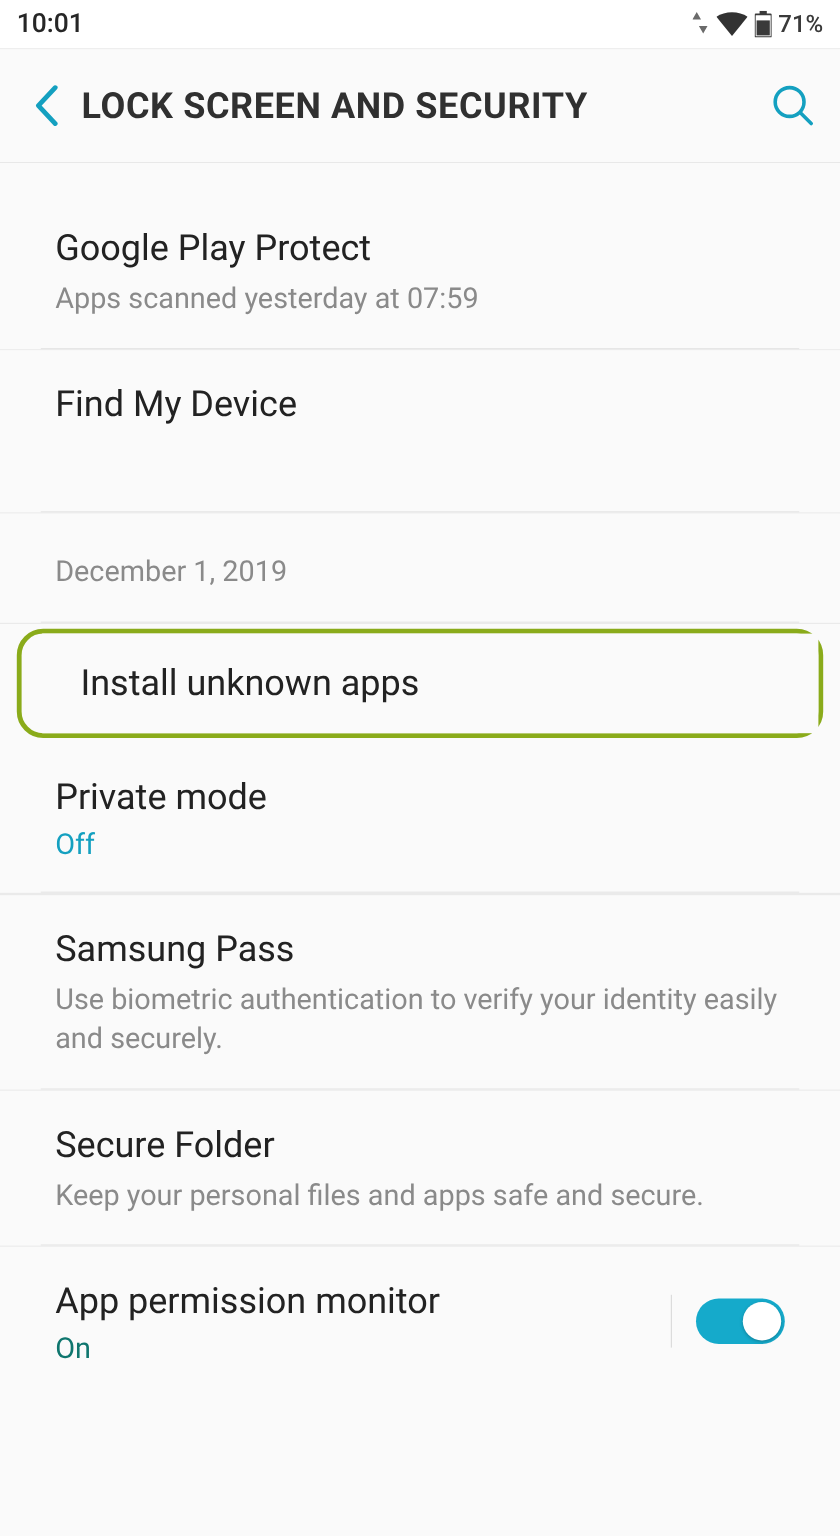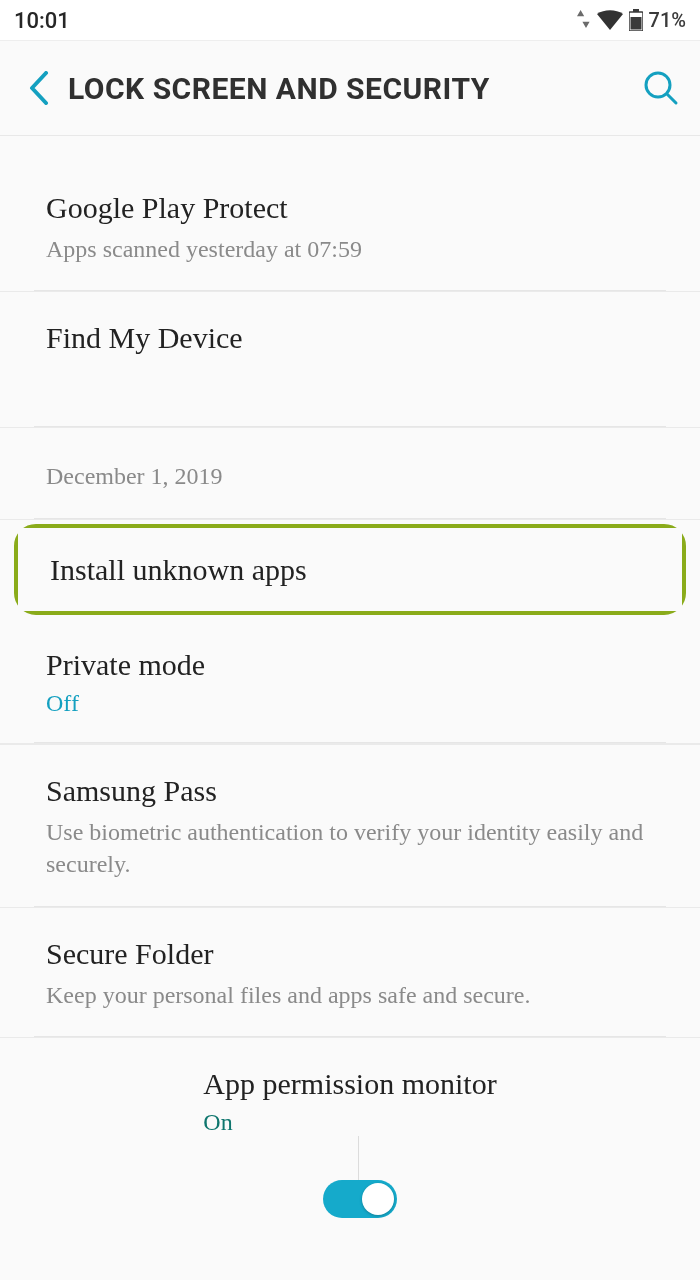--- a/index.html
+++ b/index.html
@@ -3,33 +3,33 @@
 <meta charset="utf-8">
 <style>
   * { box-sizing: border-box; margin: 0; padding: 0; }
   html, body { width: 700px; height: 1280px; font-family: -apple-system, Roboto, "Helvetica Neue", Arial, sans-serif; background: #fafafa; color: #212121; overflow: hidden; }
   .status-bar { height: 40px; background: #ffffff; display: flex; align-items: center; justify-content: space-between; padding: 0 14px; font-size: 22px; font-weight: 500; color: #262626; }
   .status-right { display: flex; align-items: center; gap: 6px; }
   .app-bar { height: 96px; background: #fafafa; display: flex; align-items: center; padding: 0 14px; border-bottom: 1px solid #e8e8e8; border-top: 1px solid #eeeeee; }
   .back-btn { width: 50px; height: 50px; display: flex; align-items: center; justify-content: center; cursor: pointer; }
   .app-title { flex: 1; font-size: 30px; font-weight: 700; letter-spacing: 0.5px; color: #303030; padding-left: 4px; }
   .search-btn { width: 50px; height: 50px; display: flex; align-items: center; justify-content: center; cursor: pointer; }
-  .content { background: #fafafa; font-family: Liberation Serif, serif; }
+  .content { background: #fafafa; }
   .section-gap { height: 26px; }
   .item { padding: 26px 46px; background: #fafafa; border-bottom: 1px solid #eaeaea; margin-left: 0; position: relative; }
   .item .divider { position: absolute; bottom: 0; left: 34px; right: 34px; height: 1px; background: #e6e6e6; }
-  .item-wrap { display: flex; align-items: center; flex-direction: column; }
+  .item-wrap { display: flex; align-items: center; }
   .item-text { flex: 1; }
   .item-title { font-size: 30px; font-weight: 400; color: #222; line-height: 1.3; }
   .item-sub { font-size: 24px; color: #8a8a8a; line-height: 1.35; margin-top: 6px; }
   .item-status { font-size: 24px; font-weight: 400; margin-top: 6px; }
   .status-off { color: #14a0c0; }
   .status-on { color: #0f766e; }
   .highlight-box { border: 4px solid #8aab1a; border-radius: 22px; margin: 4px 14px; }
-  .highlight-box .item { border-bottom: none; padding: 22px 32px; }
+  .highlight-box .item { border-bottom: none; padding: 22px 32px; margin-left: 17px; }
   .toggle { width: 74px; height: 38px; border-radius: 19px; position: relative; background: #15aacb; flex-shrink: 0; margin-left: 20px; }
   .toggle::after { content: ""; position: absolute; right: 3px; top: 3px; width: 32px; height: 32px; border-radius: 50%; background: #fff; box-shadow: 0 1px 3px rgba(0,0,0,0.25); }
   .toggle-sep { width: 1px; height: 44px; background: #dcdcdc; margin-left: 16px; flex-shrink: 0; }
   .no-border { border-bottom: none; }
   svg { display: block; }
 </style>
 </head>
 <body>
 
 <div class="status-bar">

